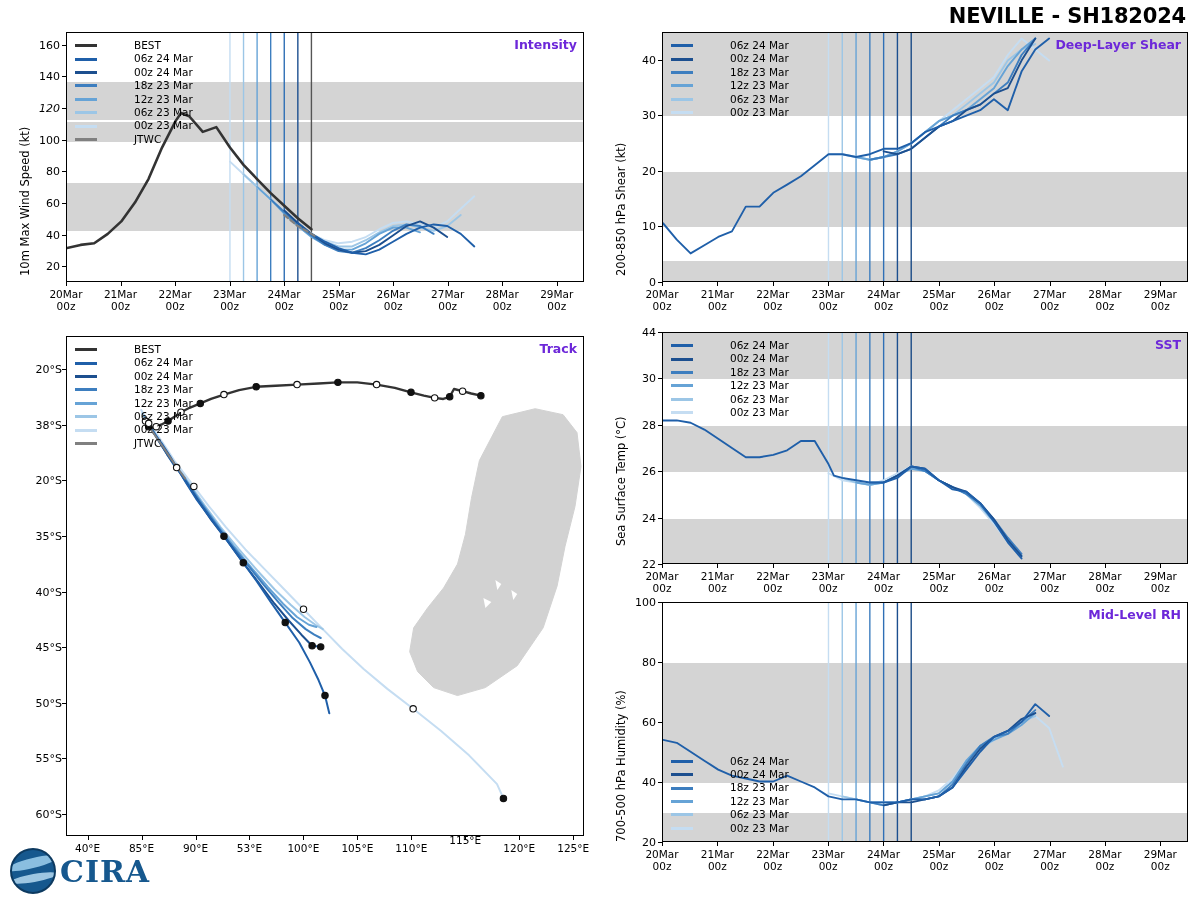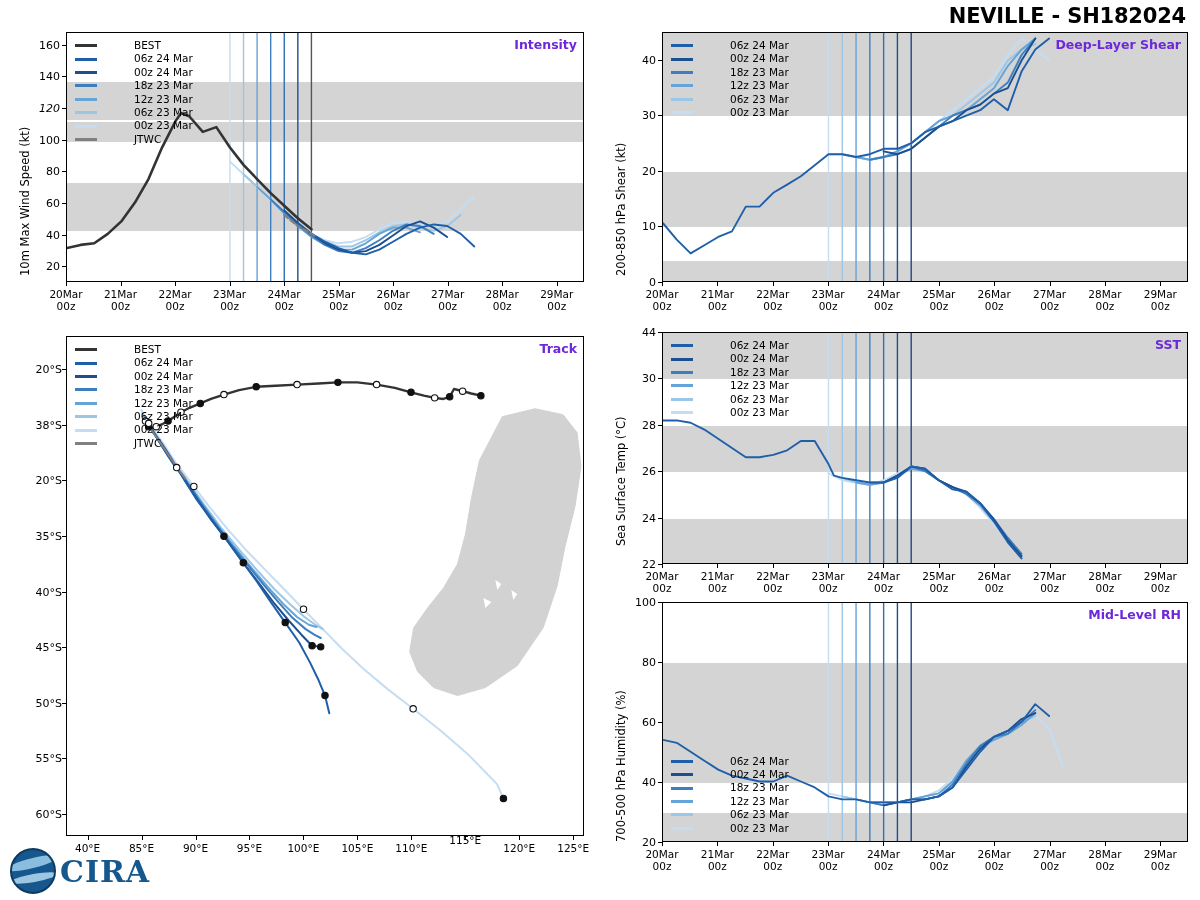--- a/index.html
+++ b/index.html
@@ -325,21 +325,21 @@
         <div class="tickmark" style="left: 62px; top: 487.778px; width: 4px; height: 1px;"></div>
       </div>
     <div id="txticks">
         <div class="tickmark" style="left: 87.5833px; top: 510px; width: 1px; height: 4px;"></div>
         <div class="xtick" style="left: 87.5833px; top: 516px;">40°E</div>
         <div class="tickmark" style="left: 141.542px; top: 510px; width: 1px; height: 4px;"></div>
         <div class="xtick" style="left: 141.542px; top: 516px;">85°E</div>
         <div class="tickmark" style="left: 195.5px; top: 510px; width: 1px; height: 4px;"></div>
         <div class="xtick" style="left: 195.5px; top: 516px;">90°E</div>
         <div class="tickmark" style="left: 249.458px; top: 510px; width: 1px; height: 4px;"></div>
-        <div class="xtick" style="left: 249.458px; top: 516px;">95°E</div>
+        <div class="xtick" style="left: 249.458px; top: 516px;">53°E</div>
         <div class="tickmark" style="left: 303.417px; top: 510px; width: 1px; height: 4px;"></div>
         <div class="xtick" style="left: 303.417px; top: 516px;">100°E</div>
         <div class="tickmark" style="left: 357.375px; top: 510px; width: 1px; height: 4px;"></div>
         <div class="xtick" style="left: 357.375px; top: 516px;">105°E</div>
         <div class="tickmark" style="left: 411.333px; top: 510px; width: 1px; height: 4px;"></div>
         <div class="xtick" style="left: 411.333px; top: 516px;">110°E</div>
         <div class="tickmark" style="left: 465.292px; top: 510px; width: 1px; height: 4px;"></div>
         <div class="xtick" style="left: 465.292px; top: 508px;">115°E</div>
         <div class="tickmark" style="left: 519.25px; top: 510px; width: 1px; height: 4px;"></div>
         <div class="xtick" style="left: 519.25px; top: 516px;">120°E</div>

